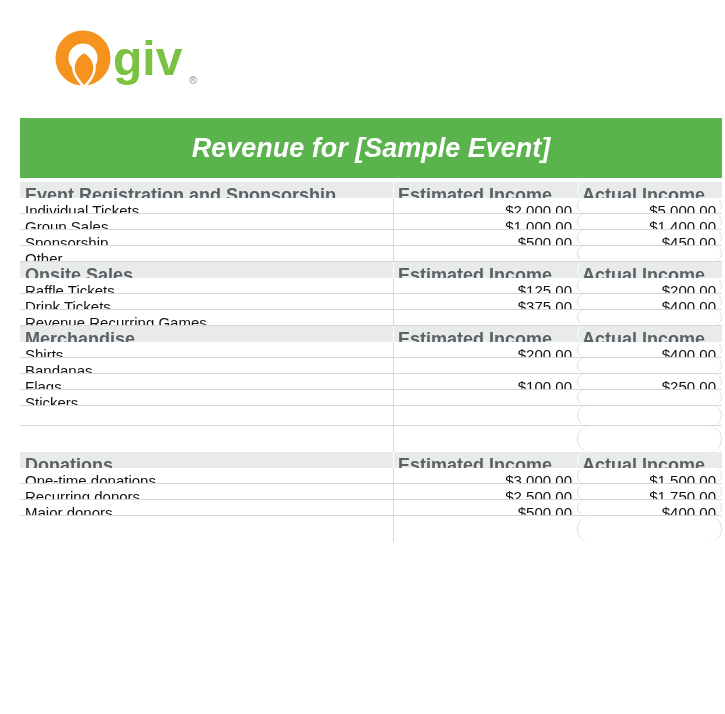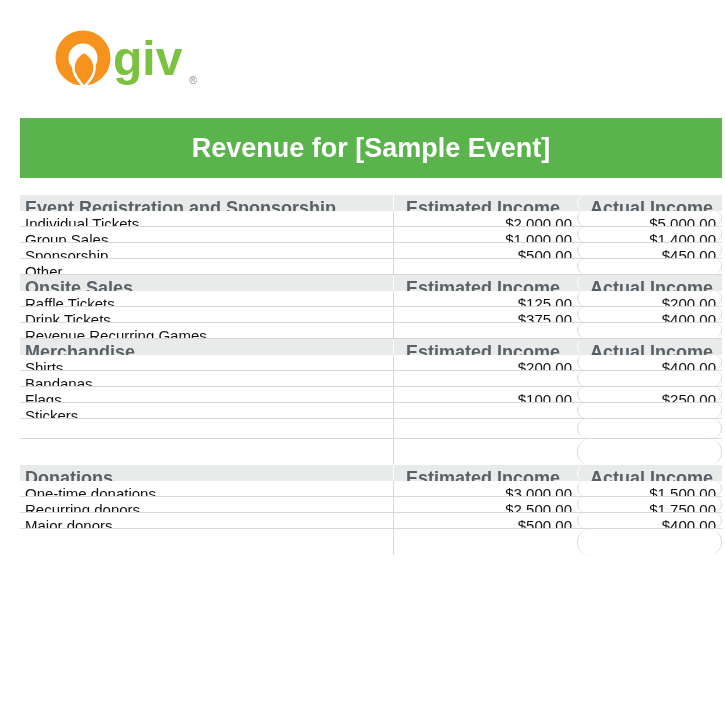--- a/index.html
+++ b/index.html
@@ -30,25 +30,26 @@
   .sheet {
     position: absolute;
     top: 118px;
     left: 20px;
     width: 702px;
     height: 596px;
     overflow: hidden;
   }
   .title-band {
     height: 60px;
-    margin-bottom: 17px;
+    margin-bottom: 4px;
     background: var(--band-green);
     display: flex;
     align-items: center;
     justify-content: center;
+    font-style: italic;
   }
   .title-band span {
     color: #ffffff;
     font-weight: bold;
     font-size: 27px;
     letter-spacing: 0px;
   }
   .row {
     display: flex;
     height: 16px;
@@ -62,21 +63,21 @@
   .row .money { padding-right: 5px; font-size: 15px; color: var(--body-text); line-height: 25px; text-align: right; }
   .row.header { border-bottom: none; background: var(--header-bg); }
   .row.header .cell {
     background: var(--header-bg);
     color: var(--header-text);
     font-weight: bold;
     font-size: 18px;
     line-height: 26px;
   }
   .row.header .c1 { padding-left: 5px; }
-  .row.header .c2, .row.header .c3 { border-left: 1px solid #ffffff; border-right: none; padding-left: 12px; }
+  .row.header .c2, .row.header .c3 { border-left: 1px solid #ffffff; border-right: none; padding-left: 4px; }
   .row.spacer { height: 20px; }
   .rows .row.spacer:last-child { height: 26px; border-bottom: none; }
 </style>
 </head>
 <body>
 
 <div class="page">
 
   <div class="logo">
     <svg viewBox="0 0 150 68" width="150" height="68">

